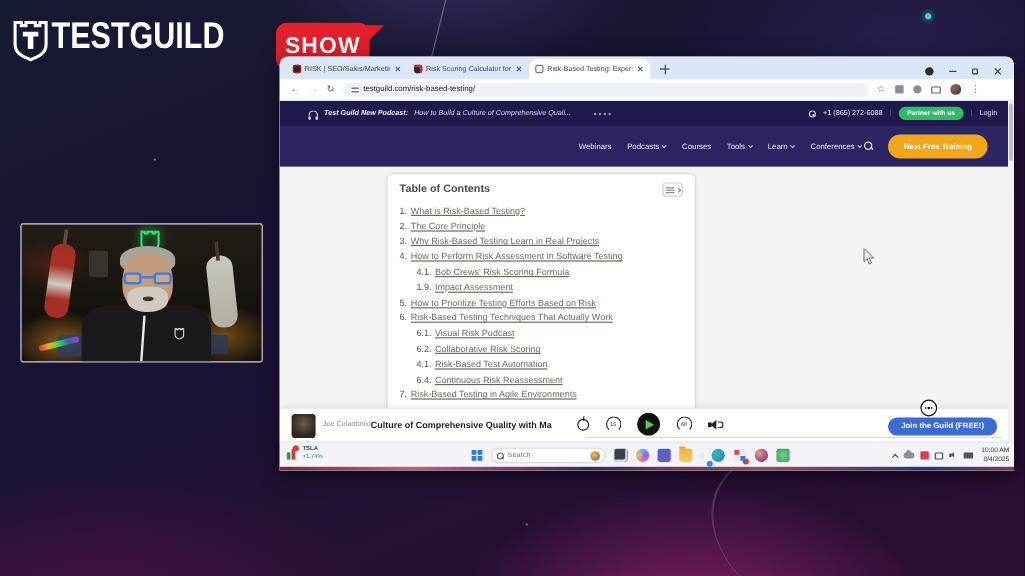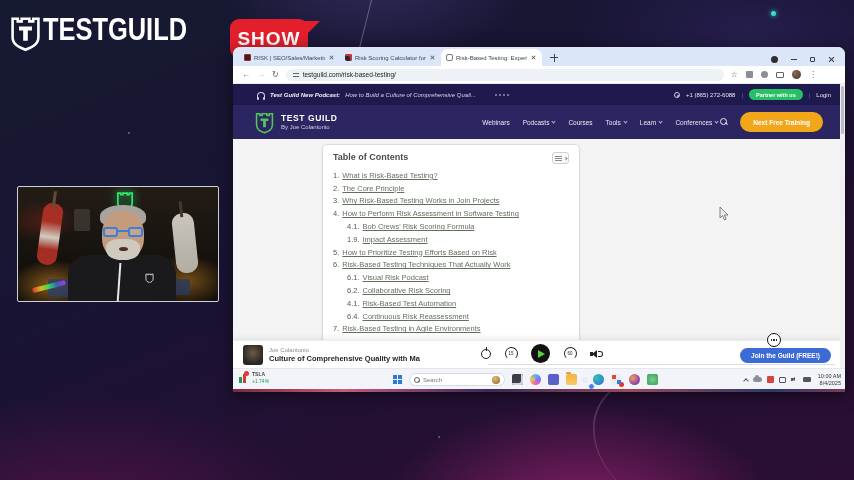--- a/index.html
+++ b/index.html
@@ -131,21 +131,21 @@
   .toc-toggle .lines i{display:block;width:7px;height:1px;background:#8a8a8a;}
   .toc-toggle .tchev{width:3px;height:3px;border-right:1px solid #8a8a8a;border-bottom:1px solid #8a8a8a;transform:rotate(-45deg);}
   .toc-list{margin-top:2px;}
   .toc-row{height:12.8px;display:flex;align-items:center;white-space:nowrap;overflow:hidden;}
   .toc-row.ind{padding-left:14px;}
   .toc-num{font-size:7.5px;color:#565656;margin-right:3px;}
   .toc-link{font-size:7.5px;color:#64705f;text-decoration:underline;cursor:pointer;}
 
   .player{position:absolute;left:0;top:256px;width:100%;height:28px;background:#fff;border-top:1px solid #ececec;box-shadow:0 -2px 6px rgba(0,0,0,.08);display:flex;align-items:center;padding:0 10px;}
   .pl-thumb{width:20px;height:20px;border-radius:3px;background:radial-gradient(circle at 50% 40%,#6a5a4a,#2b2620 70%);flex:0 0 auto;}
-  .pl-meta{margin-left:6px;display:flex;flex-direction:column;justify-content:center;}
+  .pl-meta{margin-left:6px;display:flex;flex-direction:row;justify-content:center;}
   .pl-author{font-size:6px;color:#8a8a8a;line-height:8px;}
   .pl-title{font-size:7.5px;font-weight:bold;color:#1f1f1f;line-height:9px;white-space:nowrap;}
   .pl-controls{position:absolute;left:248px;top:3px;width:120px;display:flex;align-items:center;justify-content:space-between;}
   .restart{position:relative;width:10px;height:10px;border:1px solid #222;border-radius:50%;}
   .restart::after{content:"";position:absolute;left:4px;top:-3px;width:1px;height:4px;background:#222;}
   .skip{position:relative;width:13px;height:13px;border:1px solid #222;border-radius:50%;border-bottom-color:transparent;display:flex;align-items:center;justify-content:center;}
   .skip span{font-size:4.5px;color:#222;}
   .play-btn{width:19px;height:19px;border-radius:50%;background:#111;display:flex;align-items:center;justify-content:center;}
   .play-btn::after{content:"";margin-left:2px;border-top:4px solid transparent;border-bottom:4px solid transparent;border-left:7px solid #57d13c;}
   .vol{position:relative;width:11px;height:10px;}
@@ -319,30 +319,20 @@
           <span class="ph-icon"></span>
           <span class="ann-phone">+1 (865) 272-6088</span>
           <span class="ann-sep">|</span>
           <span class="partner-btn">Partner with us</span>
           <span class="ann-sep">|</span>
           <span class="ann-login">Login</span>
         </div>
       </div>
 
       <div class="sitehead">
-        <div class="sh-logo">
-          <svg width="19" height="23" viewBox="0 0 24 28">
-            <path d="M2 3 h4 v2 h3 V3 h6 v2 h3 V3 h4 v14 c0 6 -5 8 -10 10 C7 25 2 23 2 17 Z" fill="none" stroke="#52c45a" stroke-width="2"></path>
-            <path d="M7 9 h10 v3 h-3.2 v8 h-3.6 v-8 H7 Z" fill="#52c45a"></path>
-          </svg>
-          <div>
-            <div class="sh-brand">TEST GUILD</div>
-            <div class="sh-by">By Joe Colantonio</div>
-          </div>
-        </div>
         <div class="site-nav">
             <div class="nav-item">
               <span>Webinars</span>
             </div>
             <div class="nav-item">
               <span>Podcasts</span>
               <i class="chev"></i>
             </div>
             <div class="nav-item">
               <span>Courses</span>
@@ -381,21 +371,21 @@
               <div class="toc-row">
                 <span class="toc-num">1.</span>
                 <a class="toc-link">What is Risk-Based Testing?</a>
               </div>
               <div class="toc-row">
                 <span class="toc-num">2.</span>
                 <a class="toc-link">The Core Principle</a>
               </div>
               <div class="toc-row">
                 <span class="toc-num">3.</span>
-                <a class="toc-link">Why Risk-Based Testing Works in Join Projects</a>
+                <a class="toc-link">Why Risk-Based Testing Learn in Real Projects</a>
               </div>
               <div class="toc-row">
                 <span class="toc-num">4.</span>
                 <a class="toc-link">How to Perform Risk Assessment in Software Testing</a>
               </div>
               <div class="toc-row ind">
                 <span class="toc-num">4.1.</span>
                 <a class="toc-link">Bob Crews' Risk Scoring Formula</a>
               </div>
               <div class="toc-row ind">

